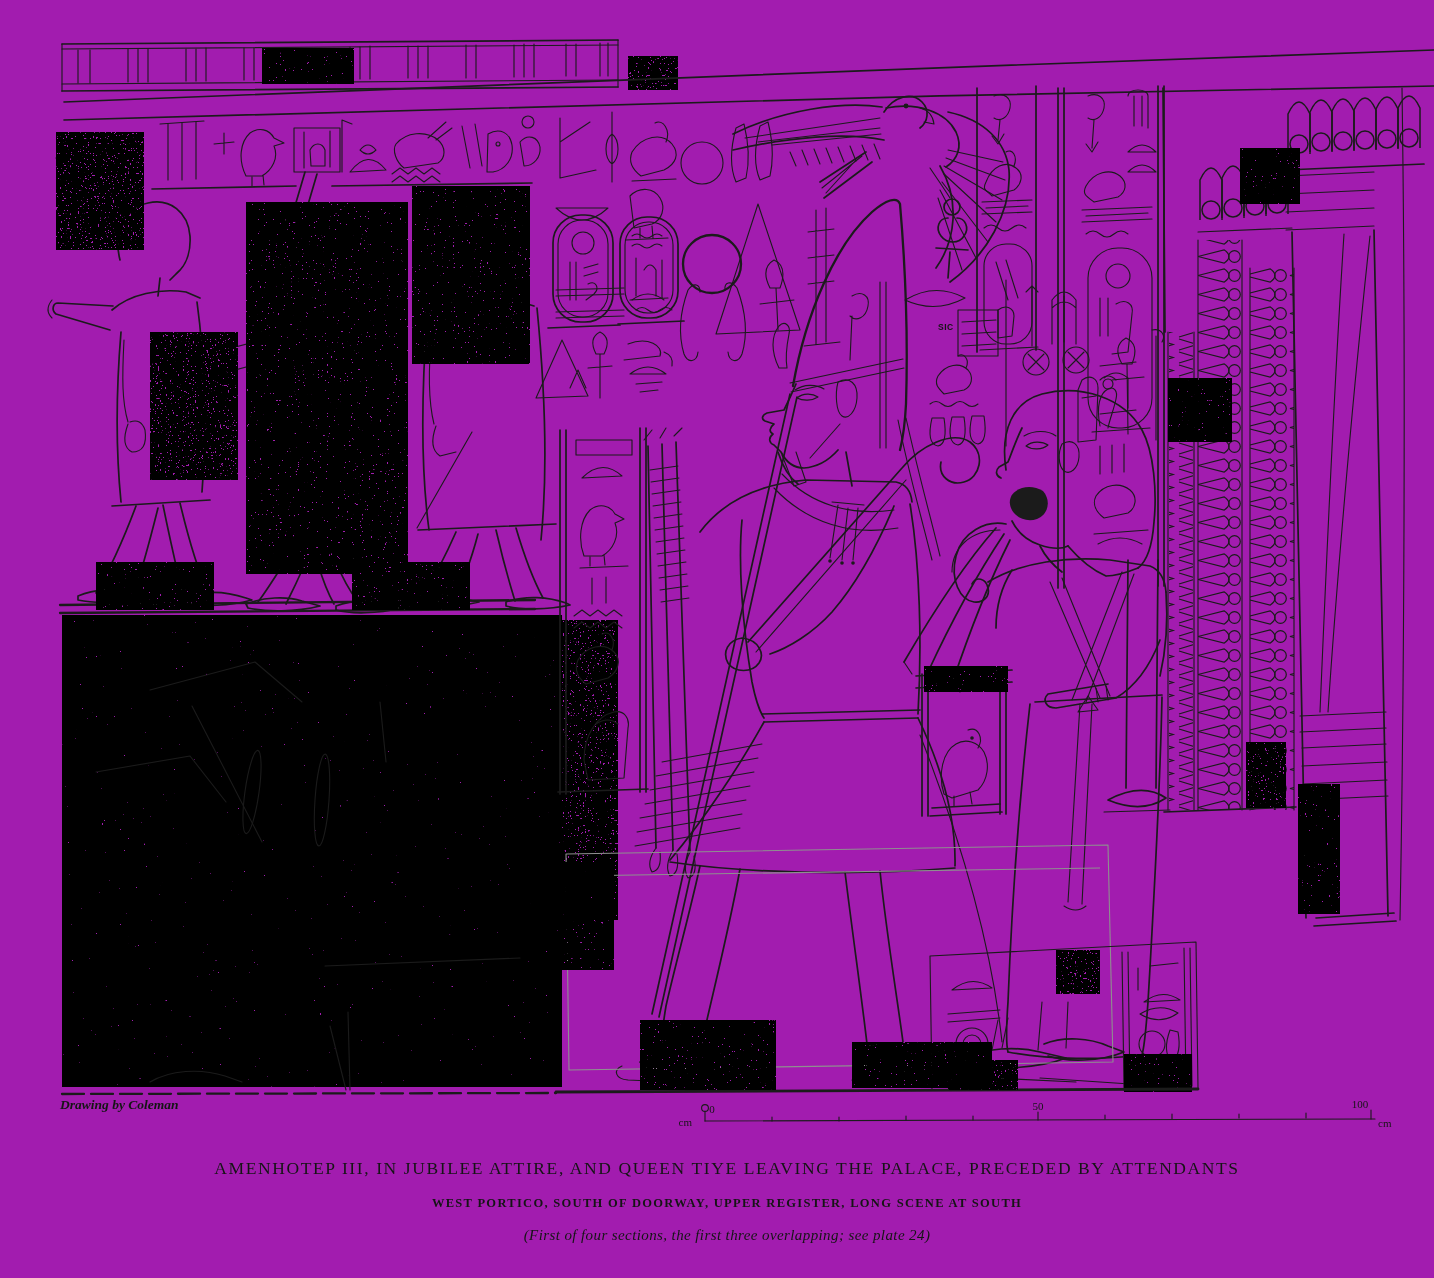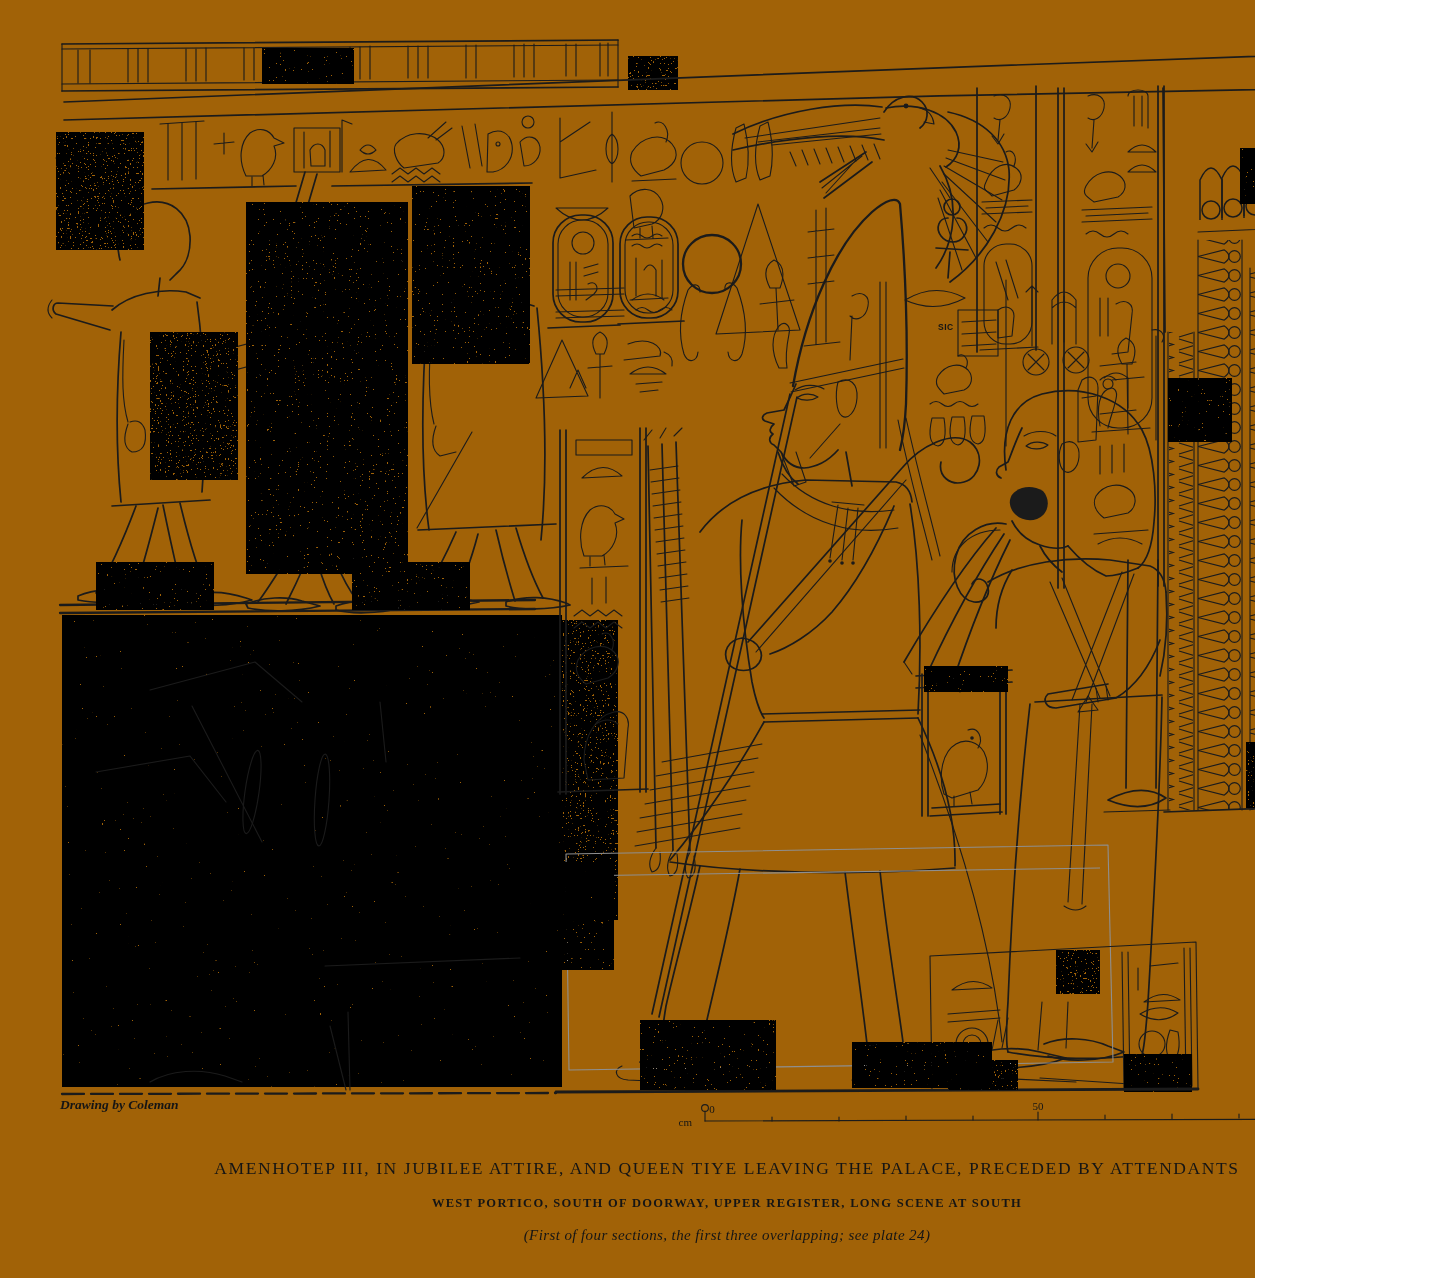--- a/index.html
+++ b/index.html
@@ -1,16 +1,16 @@
 <!DOCTYPE html>
 <html><head>
 <meta charset="utf-8">
 <style>
   html,body{margin:0;padding:0;background:#ffffff;}
-  .plate{position:relative;width:1255px;height:1278px;background:#a16207;overflow:hidden;}
+  .plate{position:relative;width:1434px;height:1278px;background:#a21caf;overflow:hidden;}
   svg{display:block;}
   .ln{fill:none;stroke:#1b1b1b;stroke-width:1.7;stroke-linecap:round;stroke-linejoin:round;}
   .fn{stroke-width:1.1;}
   .w2{stroke-width:2.3;}
   .hv{stroke-width:2.8;}
   .fl{fill:#1b1b1b;stroke:none;}
   .faint{fill:none;stroke:#8f8f8f;stroke-width:1.1;stroke-linejoin:round;}
   text{fill:#151515;}
   .cap-title{font:17.5px "Liberation Serif", serif;letter-spacing:1.6px;}
   .cap-sub{font:700 12.5px "Liberation Serif", serif;letter-spacing:1.3px;}

